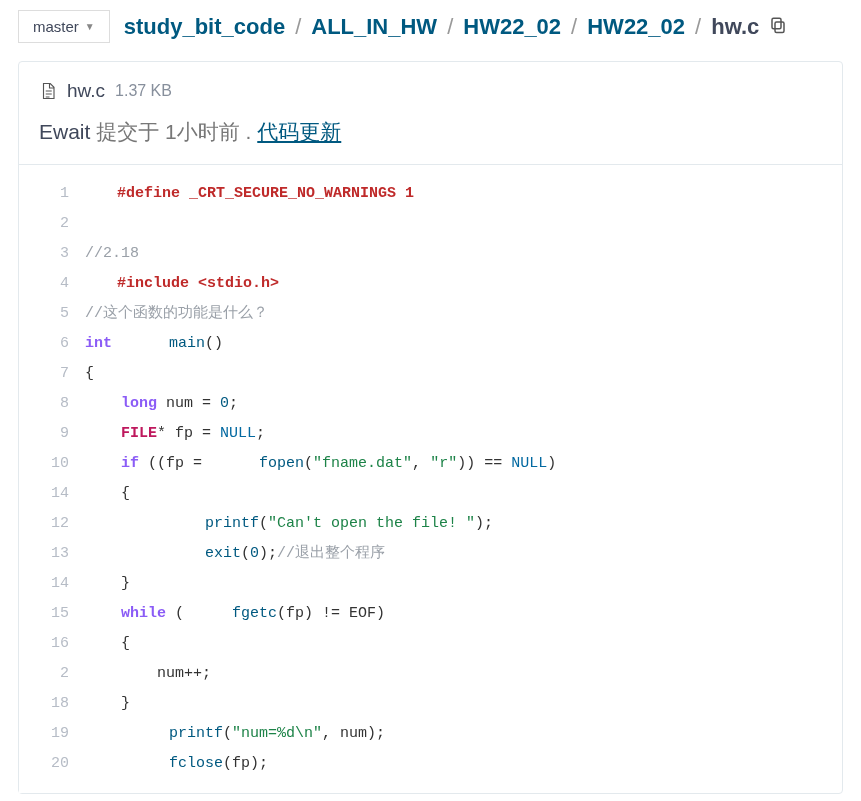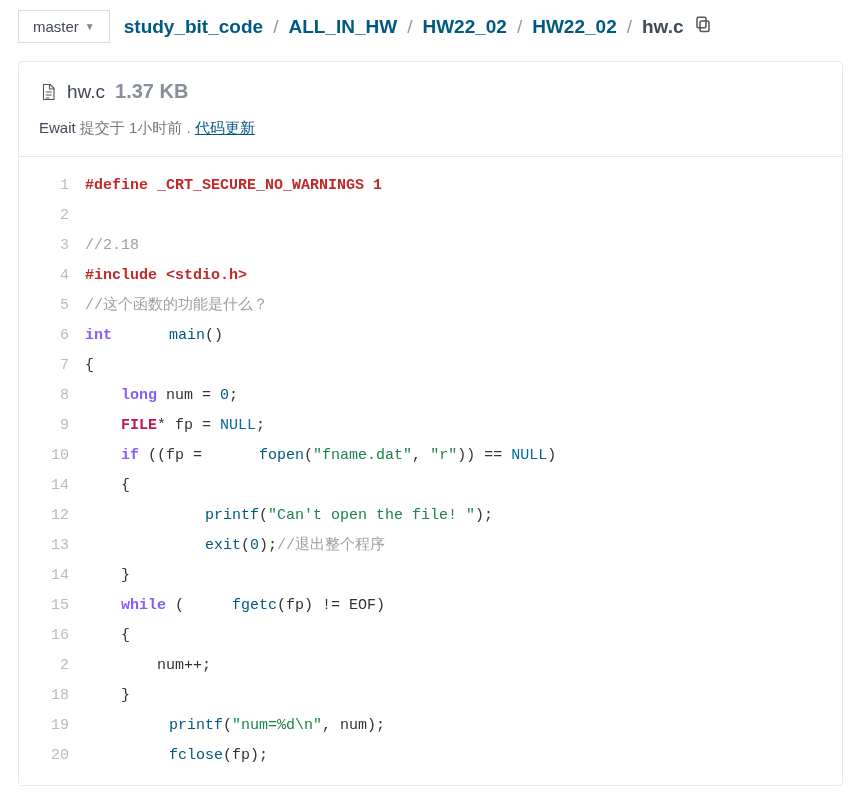--- a/index.html
+++ b/index.html
@@ -32,21 +32,21 @@
       background: #fff;
     }
     .branch-selector .caret {
       font-size: 10px;
       color: #888;
     }
     .breadcrumb {
       display: flex;
       align-items: center;
       gap: 10px;
-      font-size: 19px;
+      font-size: 22px;
       font-weight: 600;
     }
     .breadcrumb a {
       color: #005980;
       text-decoration: none;
       font-weight: 700;
     }
     .breadcrumb .sep {
       color: #999;
       font-weight: 400;
@@ -79,27 +79,27 @@
     }
     .file-title .file-icon {
       width: 18px;
       height: 20px;
       fill: none;
       stroke: #555;
       stroke-width: 1.5;
     }
     .file-title .filesize {
       color: #878f9c;
-      font-size: 20px;
-      font-weight: 700;
+      font-size: 16px;
+      font-weight: 400;
       text-align: right;
     }
     .commit-line {
       padding: 6px 20px 18px;
-      font-size: 15px;
+      font-size: 21px;
       color: #777;
       border-bottom: 1px solid #e3e9ed;
     }
     .commit-line .author {
       color: #40485b;
     }
     .commit-line .commit-msg {
       color: #005980;
     }
     .code-area {
@@ -122,21 +122,21 @@
     .code-content {
       flex: 1;
       padding: 14px 0;
       white-space: pre;
       color: #333;
     }
     .code-content .line {
       height: 30px;
       padding-left: 4px;
     }
-    .tok-macro { color: #bf2a2a; font-weight: 700; }
+    .tok-macro { color: #bf2a2a; font-weight: 700; margin-left: 32px; }
     .tok-macro-val { color: #bf2a2a; font-weight: 700; }
     .tok-comment { color: #9aa0a8; }
     .tok-keyword { color: #8b5cf6; font-weight: 700; }
     .tok-func { color: #005980; margin-left: 48px; }
     .tok-type { color: #be185d; font-weight: 700; }
     .tok-num { color: #005980; }
     .tok-string { color: #1d8348; }
     .tok-null { color: #0369a1; }
     .tok-op { color: #333; }
   </style>

